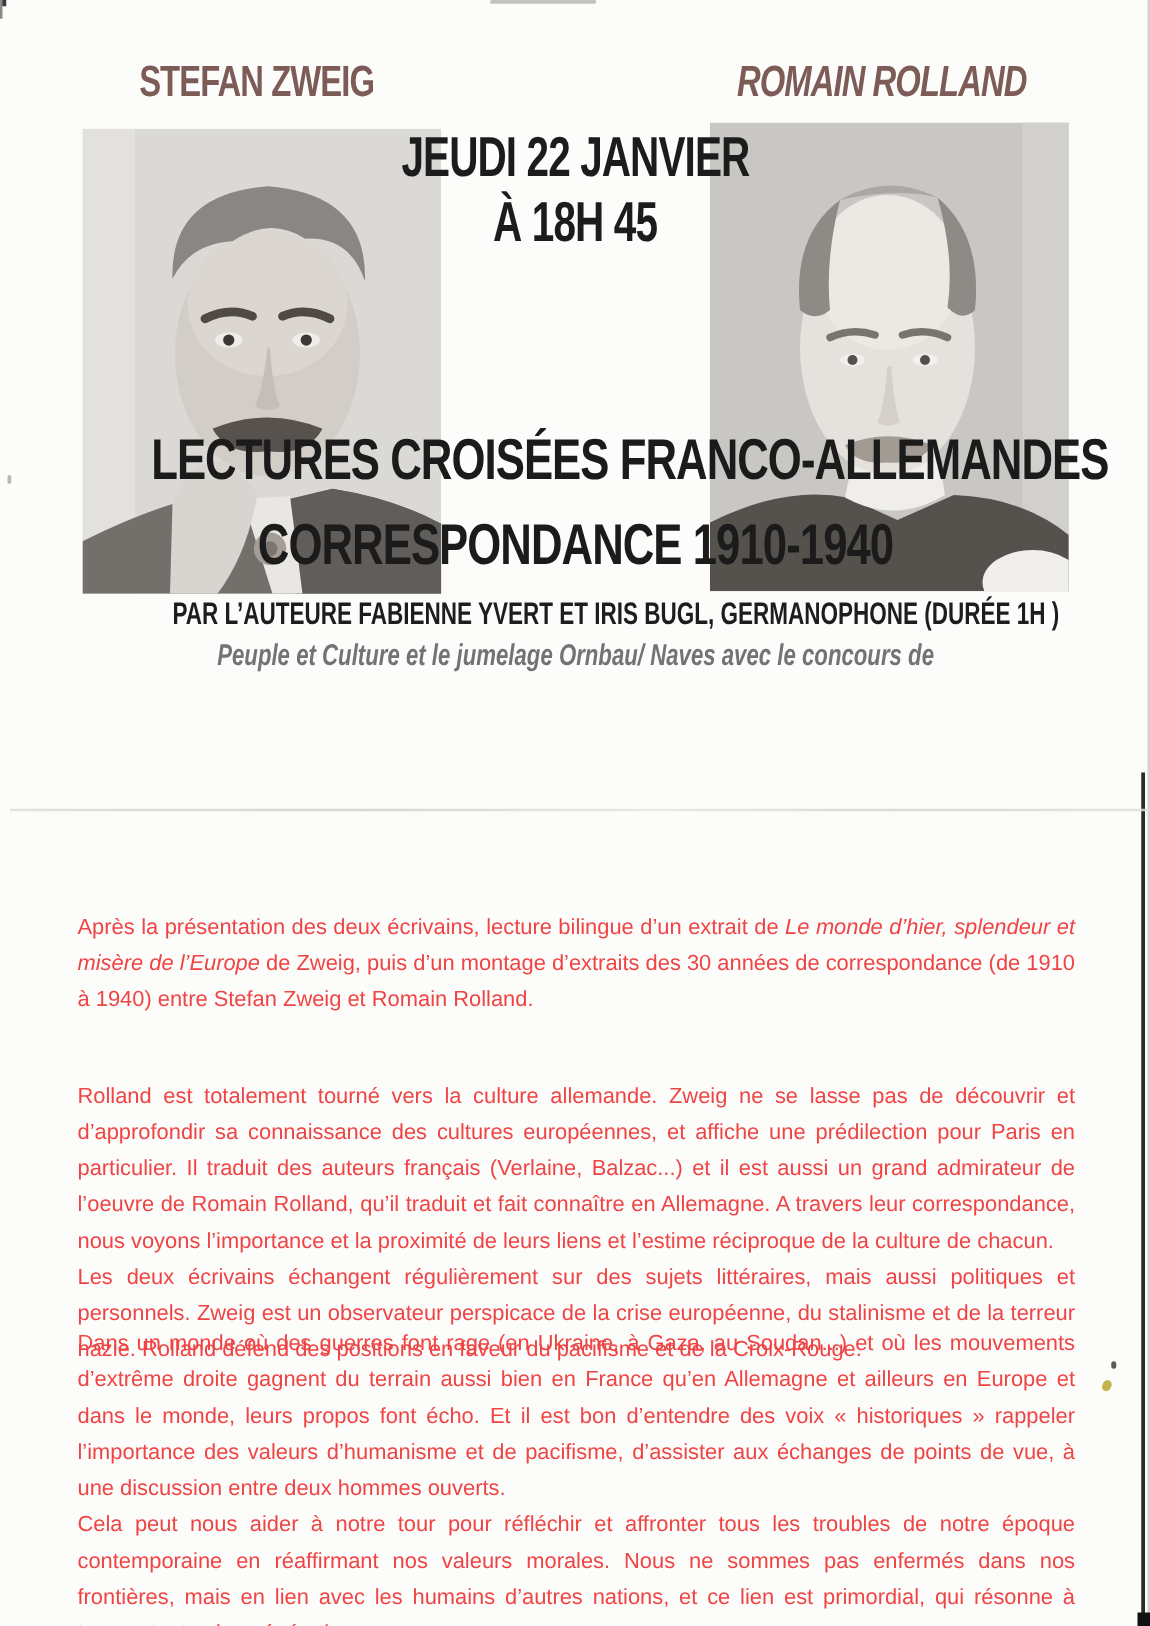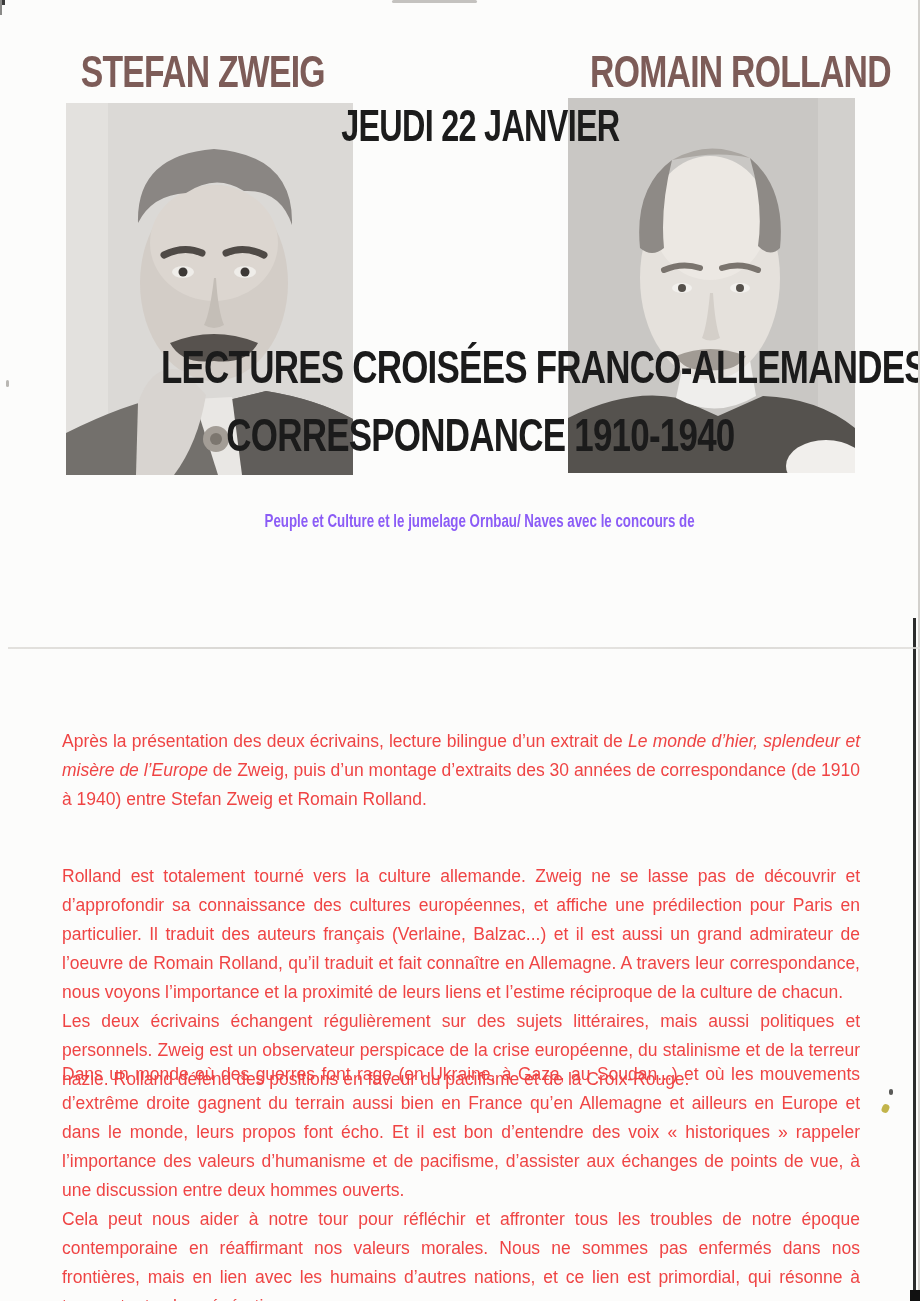--- a/index.html
+++ b/index.html
@@ -3,37 +3,37 @@
 <meta charset="utf-8">
 <style>
   * { margin:0; padding:0; box-sizing:border-box; }
   html,body { background:#ffffff; }
   #page {
     position:relative; width:920px; height:1301px;
     background:#fcfcfb; overflow:hidden;
     font-family:"Liberation Sans", sans-serif;
   }
   
-  .center-line { position:absolute; left:0; width:920px; text-align:center; z-index:3;padding-left:40px; }
+  .center-line { position:absolute; left:0; width:920px; text-align:center; z-index:3; }
   .cond {
     display:inline-block; white-space:nowrap; font-weight:700;
     transform-origin:center; letter-spacing:-1px;
   }
-  .author-name { position:absolute; z-index:3; text-align:left;
-    font-size:45px; color:#7d5c58; }
+  .author-name { position:absolute; z-index:3; text-align:center;
+    font-size:35px; color:#7d5c58; }
   .author-name .cond { transform:scaleX(.75); }
   .date-line { font-size:45px; color:#1c1c1c; }
   .date-line .cond { transform:scaleX(.72); }
   .venue-line { font-size:45px; color:#6d4c4a; }
   .venue-line .cond { transform:scaleX(.74); }
   .main-title { font-size:46px; color:#1b1b1b; }
   .main-title .cond { transform:scaleX(.76); }
   .presenter-line { font-size:25px; color:#1d1d1d; }
   .presenter-line .cond { transform:scaleX(.72); letter-spacing:0; }
-  .org-line { font-size:18px; color:#8b5cf6; }
+  .org-line { font-size:24px; color:#737373;font-style:italic; }
   .org-line .cond { transform:scaleX(.74); letter-spacing:0; }
   
   .photo { position:absolute; z-index:1; }
   
   .body-block {
     position:absolute; left:62px; width:798px; z-index:2;
     font-size:17.5px; line-height:29px; color:#ef4444;
     text-align:justify;
   }
   .body-block p { margin:0; }
@@ -118,36 +118,42 @@
 
       <path d="M108 258 Q142 244 178 258 Q168 274 142 272 Q116 274 108 258 Z" fill="#a19b94"></path>
 
       <ellipse cx="258" cy="368" rx="40" ry="26" fill="#f1efec"></ellipse>
     </svg>
   </div>
 
   <div class="author-name" style="left:40px; top:46px; width:330px;">
     <span class="cond">STEFAN ZWEIG</span>
   </div>
-  <div class="author-name" style="left:540px; top:46px; width:330px;">
+  <div class="author-name" style="left:540px; top:46px; width:330px;font-style:italic;">
     <span class="cond">ROMAIN ROLLAND</span>
   </div>
 
   <div class="center-line date-line" style="top:100px;">
     <span class="cond">JEUDI 22 JANVIER</span>
+  </div>
+  <div class="center-line date-line" style="top:152px;">
+    <span class="cond">À 18H 45</span>
   </div>
 
 
   <div class="center-line main-title" style="top:340px;">
     <span class="cond">LECTURES CROISÉES FRANCO-ALLEMANDES</span>
   </div>
   <div class="center-line main-title" style="top:408px;">
     <span class="cond">CORRESPONDANCE 1910-1940</span>
   </div>
 
+  <div class="center-line presenter-line" style="top:477px;">
+    <span class="cond">PAR L’AUTEURE FABIENNE YVERT ET IRIS BUGL, GERMANOPHONE (DURÉE 1H )</span>
+  </div>
 
   <div class="center-line org-line" style="top:511px;">
     <span class="cond">Peuple et Culture et le jumelage Ornbau/ Naves avec le concours de</span>
   </div>
 
   <div class="body-block" style="top:727px;">
     <p><span>Après la présentation des deux écrivains, lecture bilingue d’un extrait de </span><em>Le monde d’hier, splendeur et misère de l’Europe</em><span> de Zweig, puis d’un montage d’extraits des 30 années de correspondance (de 1910 à 1940) entre Stefan Zweig et Romain Rolland.</span></p>
   </div>
 
   <div class="body-block" style="top:834px;margin-top:28px;">

